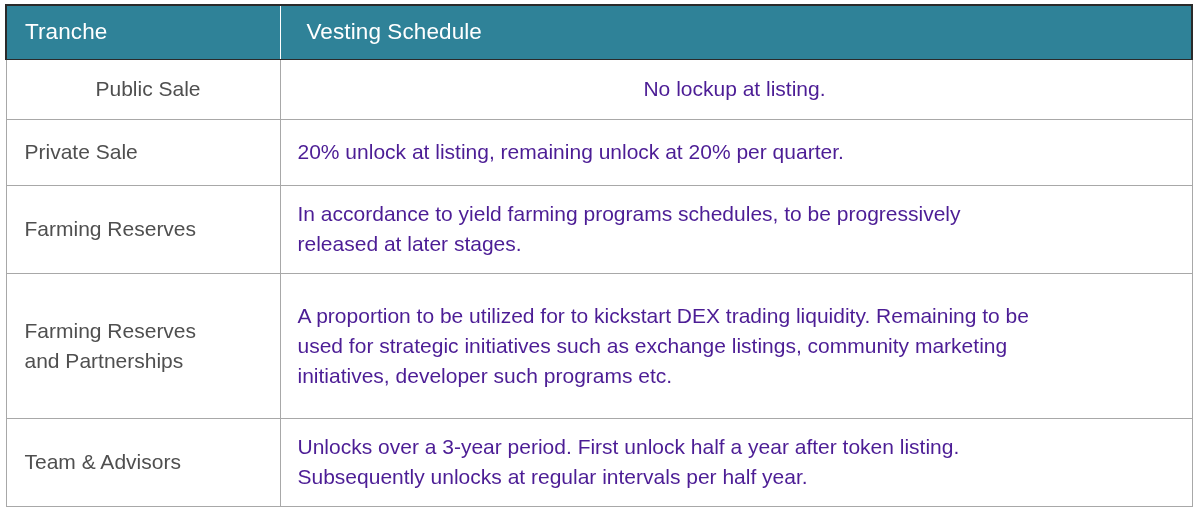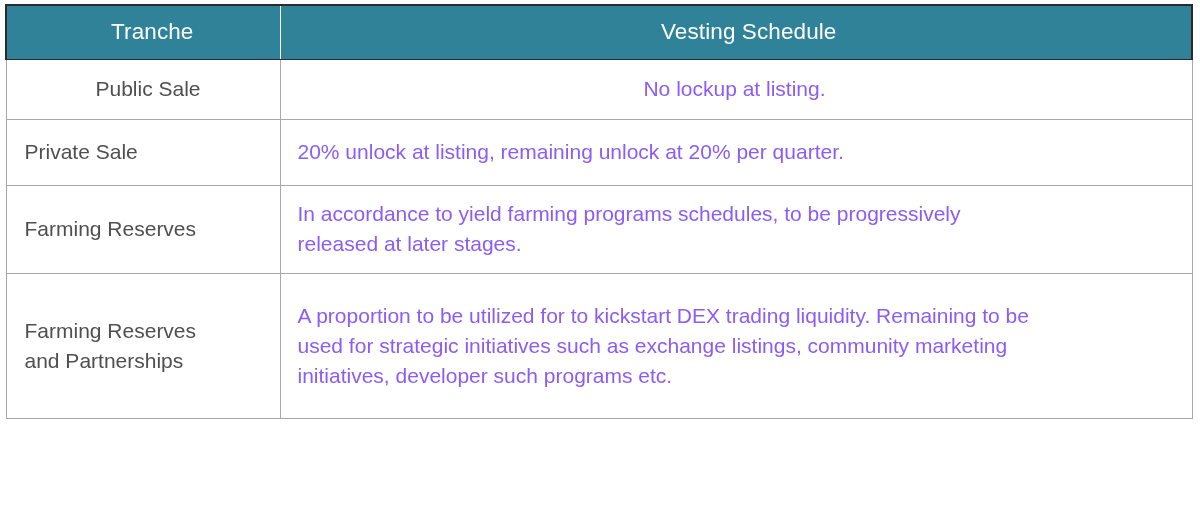--- a/index.html
+++ b/index.html
@@ -32,41 +32,41 @@
 
   table.vesting-table col.col-tranche { width: 274px; }
   table.vesting-table col.col-schedule { width: 912px; }
 
   thead tr.header-row th {
     background: #2f8298;
     color: #ffffff;
     font-weight: normal;
     font-size: 22.5px;
     line-height: 1.18;
-    text-align: center;
+    text-align: left;
     vertical-align: middle;
     height: 53px;
     padding: 0 0 0 18px;
     border-top: 2px solid #2a2a2a;
     border-bottom: 1px solid #2a2a2a;
     letter-spacing: 0.1px;
   }
   thead tr.header-row th.th-tranche {
     border-left: 2px solid #2a2a2a;
     border-right: 1px solid #ffffff;
   }
   thead tr.header-row th.th-schedule {
     border-right: 2px solid #2a2a2a;
     padding-left: 26px;
   }
 
   tbody td {
     font-size: 21px;
     line-height: 30px;
-    color: #8b5cf6;
+    color: #4c1d95;
     vertical-align: middle;
     background: #ffffff;
     border-bottom: 1.5px solid #a8a8a8;
     padding: 13px 12px 14px 18px;
     box-sizing: border-box;
   }
   tbody td.cell-tranche {
     color: #4f4f4f;
     border-left: 1.5px solid #a8a8a8;
     border-right: 1.5px solid #a8a8a8;
@@ -131,15 +131,24 @@
           <td class="cell-tranche">
             <span class="line">Farming Reserves</span>
             <span class="line">and Partnerships</span>
           </td>
           <td class="cell-schedule">
             <span class="line">A proportion to be utilized for to kickstart DEX trading liquidity. Remaining to be</span>
             <span class="line">used for strategic initiatives such as exchange listings, community marketing</span>
             <span class="line">initiatives, developer such programs etc.</span>
           </td>
         </tr>
+        <tr class="row-4">
+          <td class="cell-tranche">
+            <span class="line">Team &amp; Advisors</span>
+          </td>
+          <td class="cell-schedule">
+            <span class="line">Unlocks over a 3-year period. First unlock half a year after token listing.</span>
+            <span class="line">Subsequently unlocks at regular intervals per half year.</span>
+          </td>
+        </tr>
       </tbody>
   </table>
 </div>
 
 </body></html>

